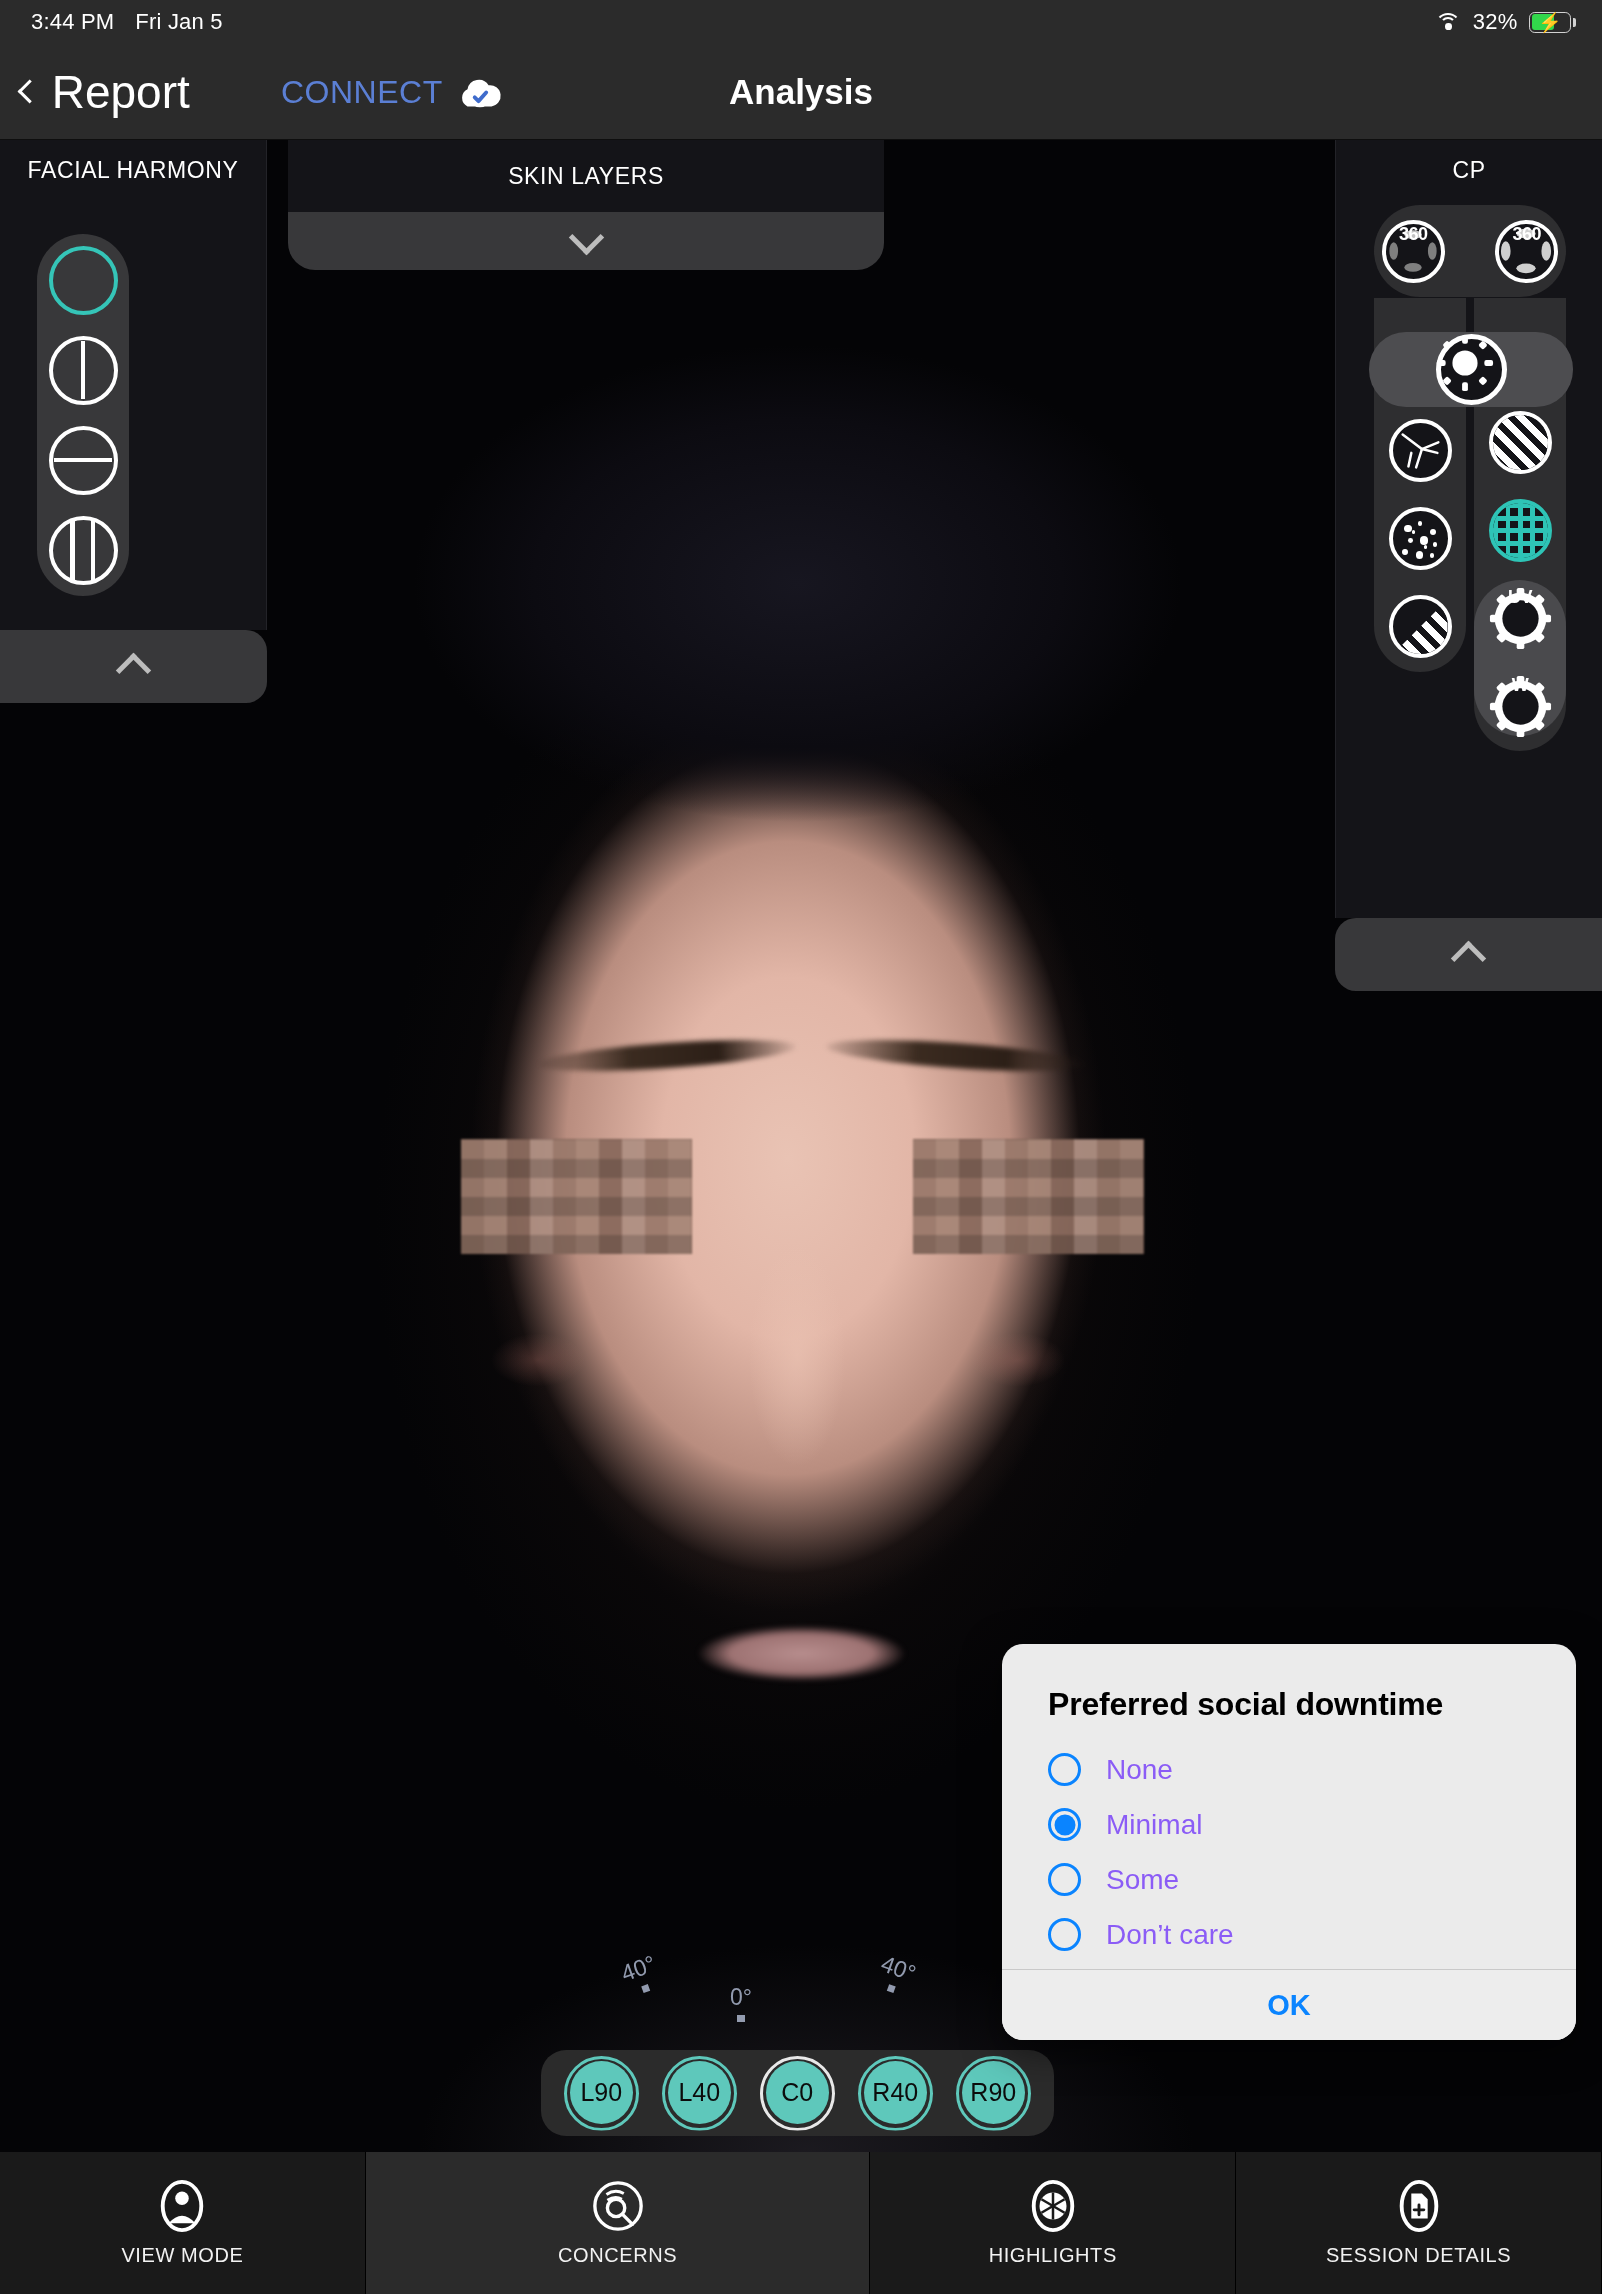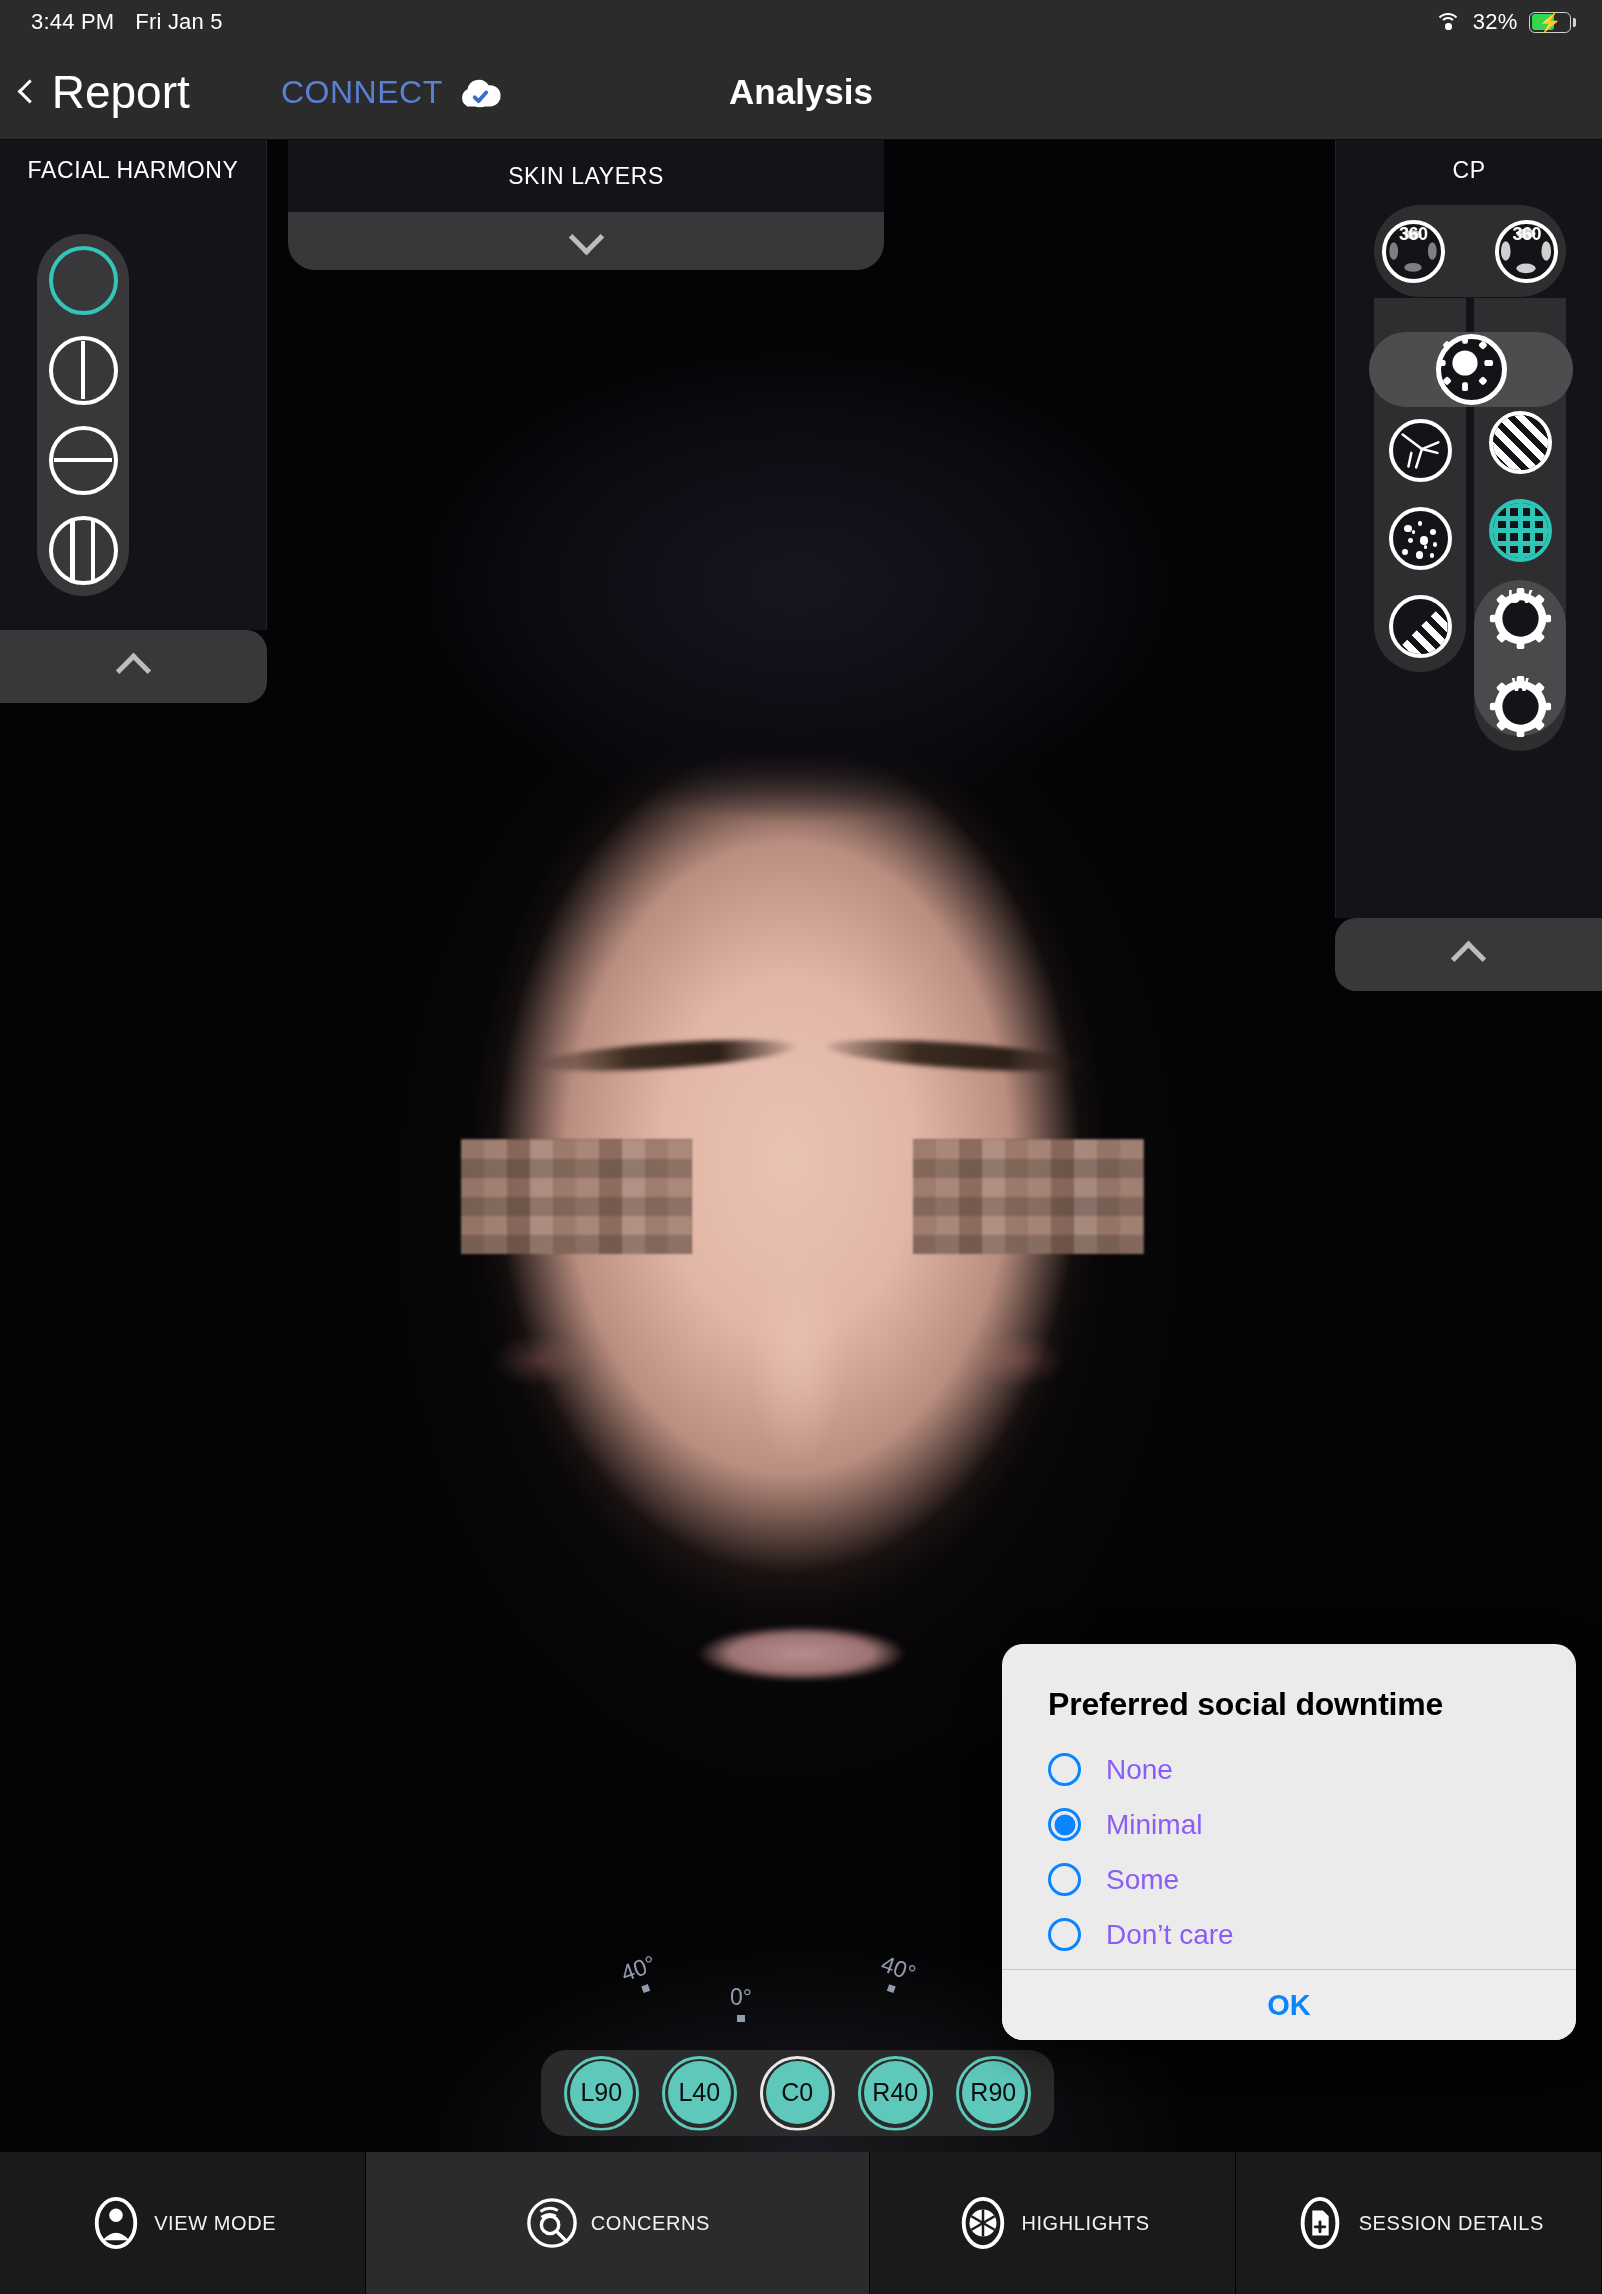--- a/index.html
+++ b/index.html
@@ -196,21 +196,21 @@
                         width:21px; height:21px; border-radius:50%; background:#0a84ff; }
   .opt-label{ font-size:28px; color:#8b5cf6; }
   #dialog-footer{ position:absolute; left:0; bottom:0; width:100%; height:71px;
                   border-top:1px solid #c9c9c9; background:#ededed;
                   display:flex; align-items:center; justify-content:center; cursor:pointer; }
   #dialog-ok{ color:#0a84ff; font-size:29px; font-weight:bold; }
 
   
   #bottom-toolbar{ position:absolute; left:0; bottom:0; width:1602px; height:142px;
                    display:flex; background:#000; }
-  .tb-item{ flex:1; display:flex; align-items:center; justify-content:center;
+  .tb-item{ flex:1; display:flex; flex-direction:column; align-items:center; justify-content:center;
             gap:11.5px; background:#1a1a1a; border-right:1px solid #000; cursor:pointer; }
   .tb-item.wide{ flex:1.38; background:#2b2b2b; }
   .tb-item.dim{ background:#1a1a1a; }
   .tb-label{ font-size:20px; letter-spacing:0.6px; color:#f2f2f2; }
   .tb-item.dim .tb-label{ color:#8c8c8c; }
   .tb-ico{ width:54px; height:54px; position:relative; }
 </style>
 </head>
 <body>
 

